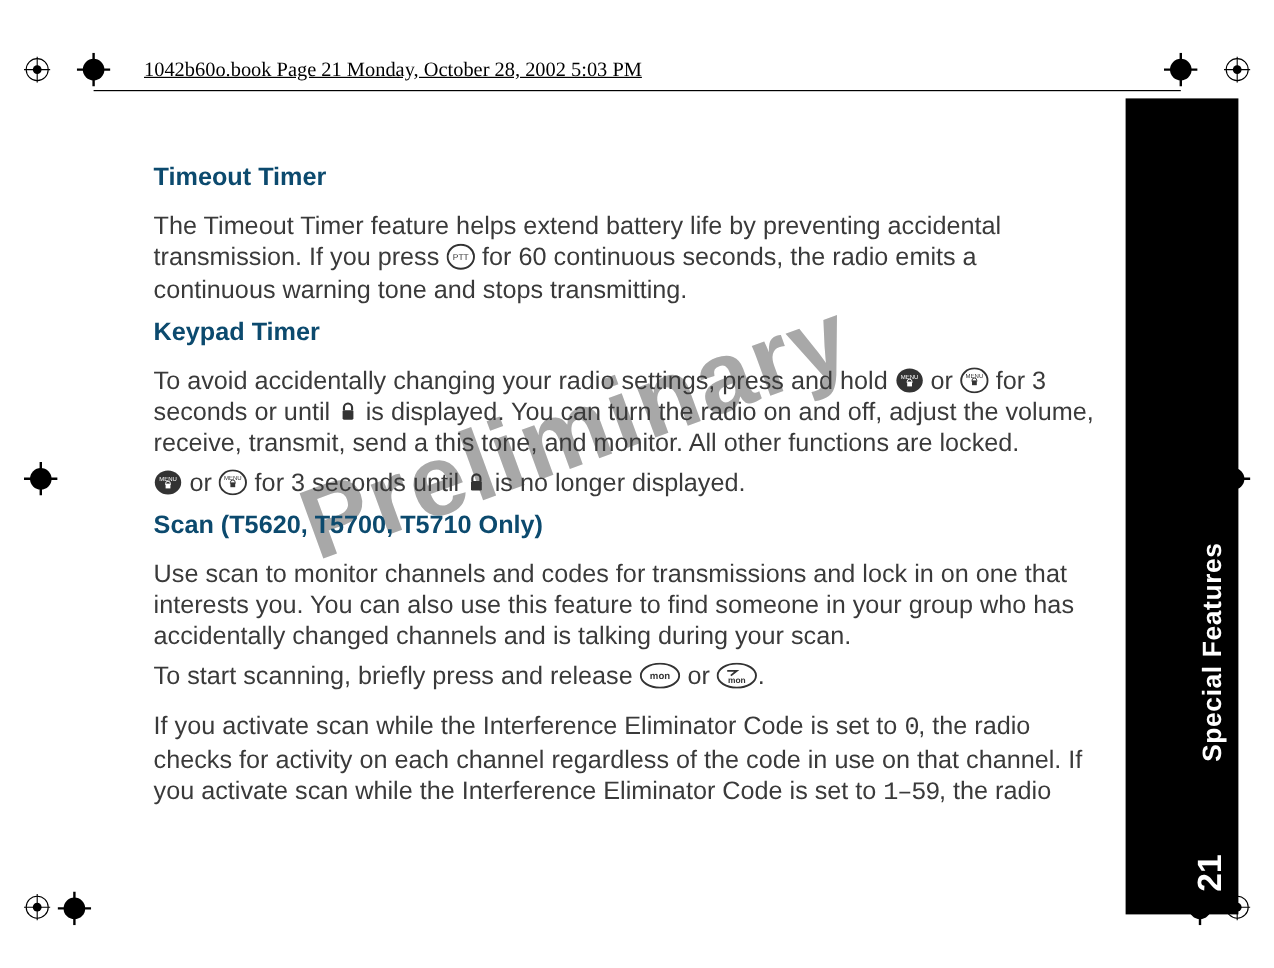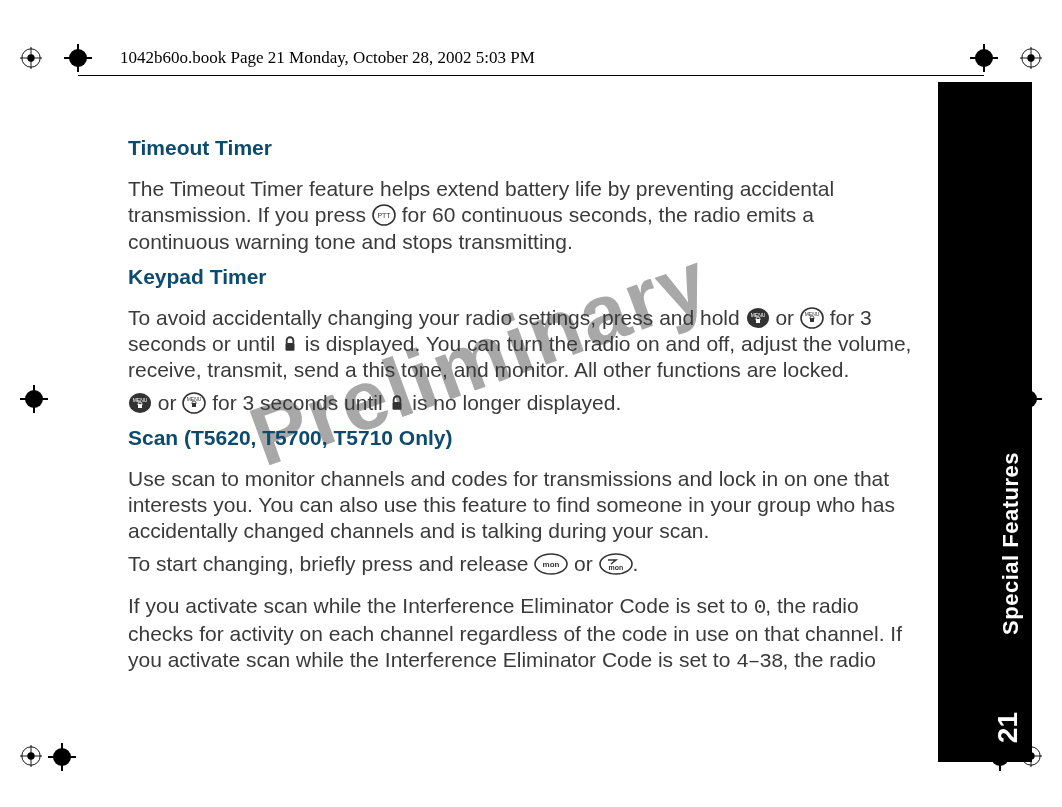--- a/index.html
+++ b/index.html
@@ -5,20 +5,21 @@
   * { margin: 0; padding: 0; box-sizing: border-box; }
   html, body { width: 1062px; height: 807px; font-family: Arial, Helvetica, sans-serif; background: #fff; }
   .page-wrap { position: relative; width: 1062px; height: 807px; }
 
   
   .header-bar {
     position: absolute; top: 44px; left: 20px; right: 20px;
     display: flex; align-items: center; gap: 22px;
     font-family: "Times New Roman", Times, serif;
     font-size: 17px;
+    text-decoration: underline;
   }
   .header-rule {
     position: absolute; top: 75px; left: 78px; right: 78px;
     border-top: 1px solid #000;
   }
 
   .register-mark { width: 22px; height: 22px; flex: 0 0 auto; }
   .register-mark svg { width: 22px; height: 22px; display: block; }
 
   .crop-circle { width: 28px; height: 28px; flex: 0 0 auto; }
@@ -256,29 +257,29 @@
               <rect x="4" y="7" width="8" height="7" rx="1" fill="#333"></rect>
               <path d="M5 7 V5 a3 3 0 0 1 6 0 V7" fill="none" stroke="#333" stroke-width="1.6"></path>
             </svg></span><span> is no longer displayed.</span>
       </p>
     </div>
 
     <div class="section">
       <h3>Scan (T5620, T5700, T5710 Only)</h3>
       <p>Use scan to monitor channels and codes for transmissions and lock in on one that interests you. You can also use this feature to find someone in your group who has accidentally changed channels and is talking during your scan.</p>
       <p style="margin-top:6px;">
-        <span>To start changing, briefly press and release </span><span class="inline-icon" style="width:34px;"><svg viewBox="0 0 34 22">
+        <span>To start scanning, briefly press and release </span><span class="inline-icon" style="width:34px;"><svg viewBox="0 0 34 22">
               <ellipse cx="17" cy="11" rx="16" ry="10" fill="none" stroke="#333" stroke-width="1.6"></ellipse>
               <text x="17" y="14" text-anchor="middle" font-size="8" font-weight="700" font-family="Arial" fill="#333">mon</text>
             </svg></span><span>  or  </span><span class="inline-icon" style="width:34px;"><svg viewBox="0 0 34 22">
               <ellipse cx="17" cy="11" rx="16" ry="10" fill="none" stroke="#333" stroke-width="1.6"></ellipse>
               <path d="M9 7 L17 7 L12 11" fill="none" stroke="#333" stroke-width="1.5"></path>
               <text x="17" y="17" text-anchor="middle" font-size="7" font-weight="700" font-family="Arial" fill="#333">mon</text>
             </svg></span><span>.</span>
       </p>
       <p>
-        <span>If you activate scan while the Interference Eliminator Code is set to </span><span class="seg">0</span><span>, the radio checks for activity on each channel regardless of the code in use on that channel. If you activate scan while the Interference Eliminator Code is set to </span><span class="seg">4–38</span><span>, the radio</span>
+        <span>If you activate scan while the Interference Eliminator Code is set to </span><span class="seg">0</span><span>, the radio checks for activity on each channel regardless of the code in use on that channel. If you activate scan while the Interference Eliminator Code is set to </span><span class="seg">1–59</span><span>, the radio</span>
       </p>
     </div>
 
   </div>
 
 </div>
 
 </body></html>

